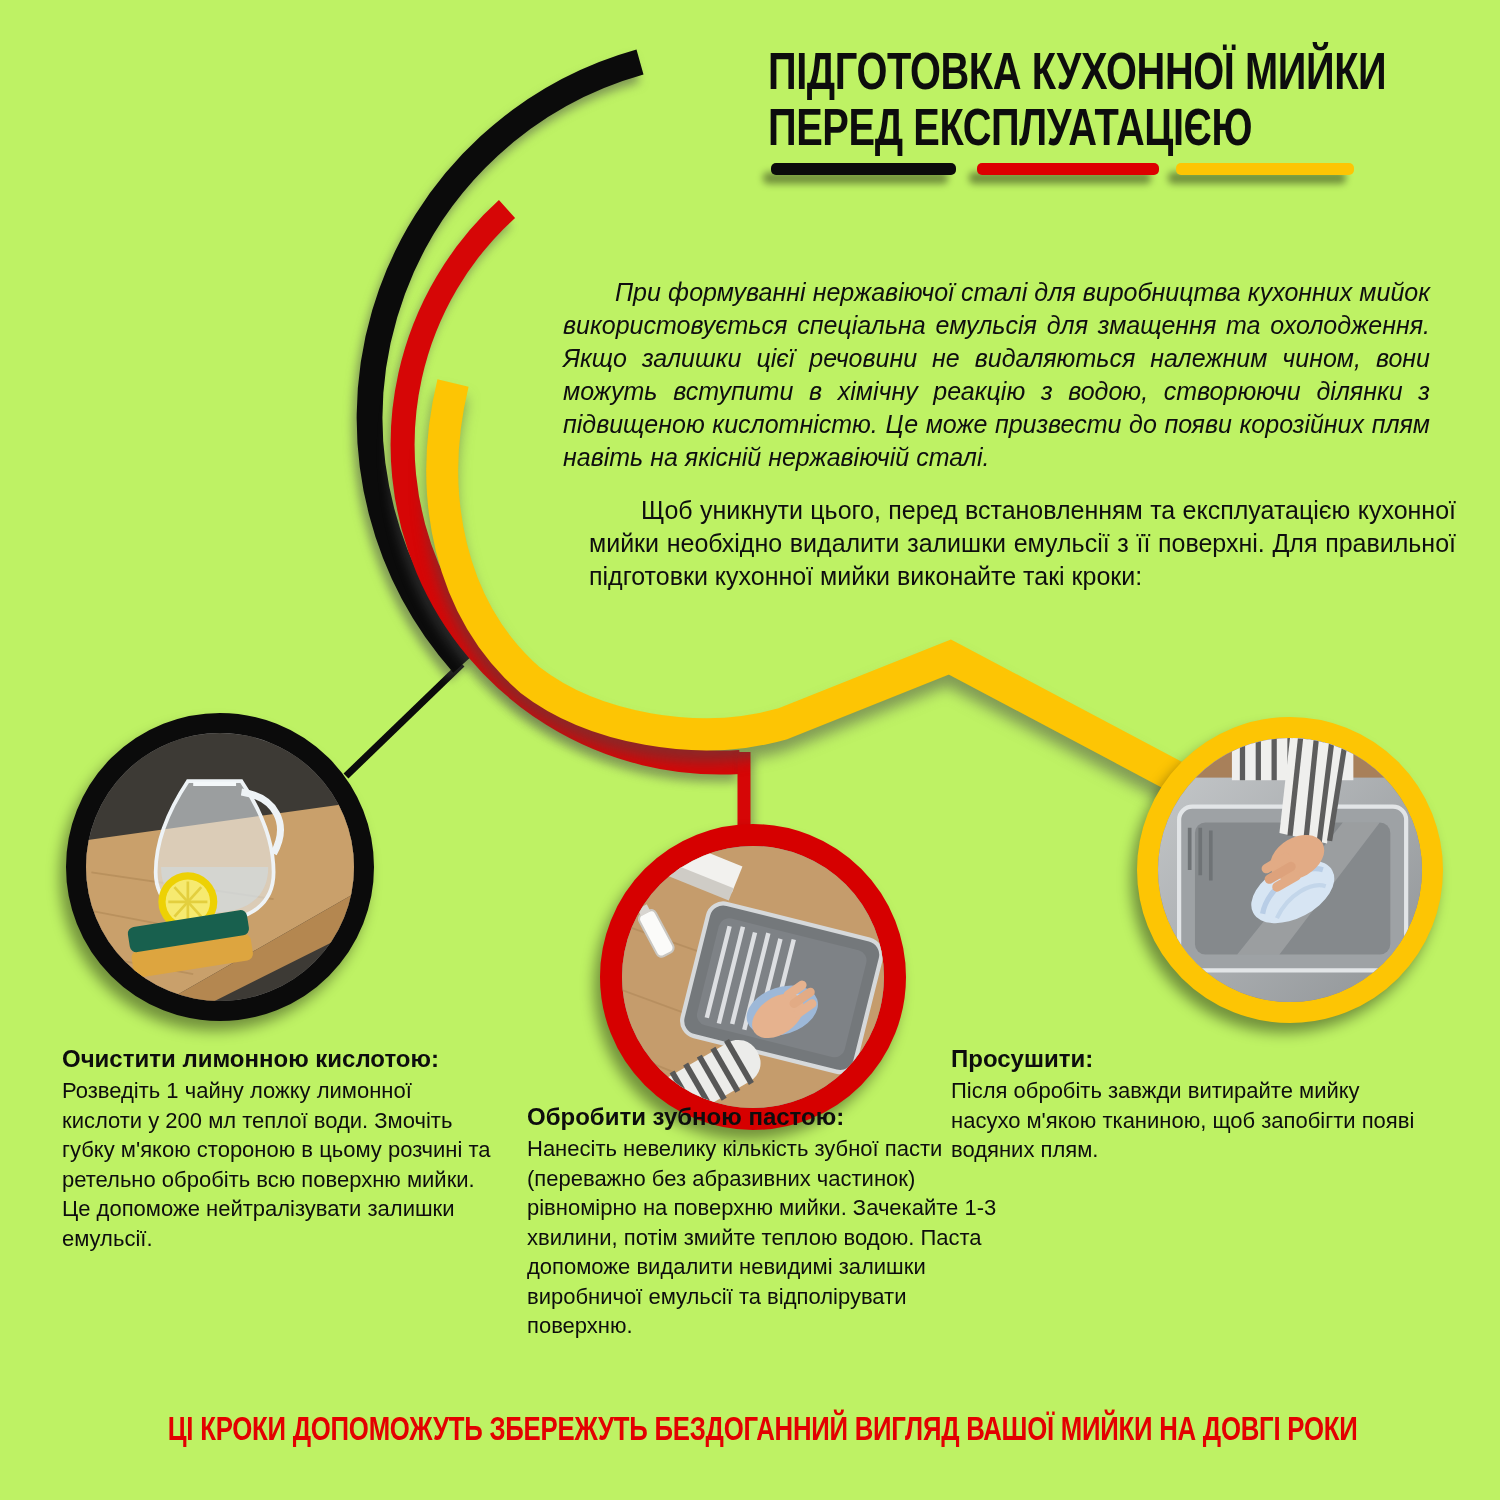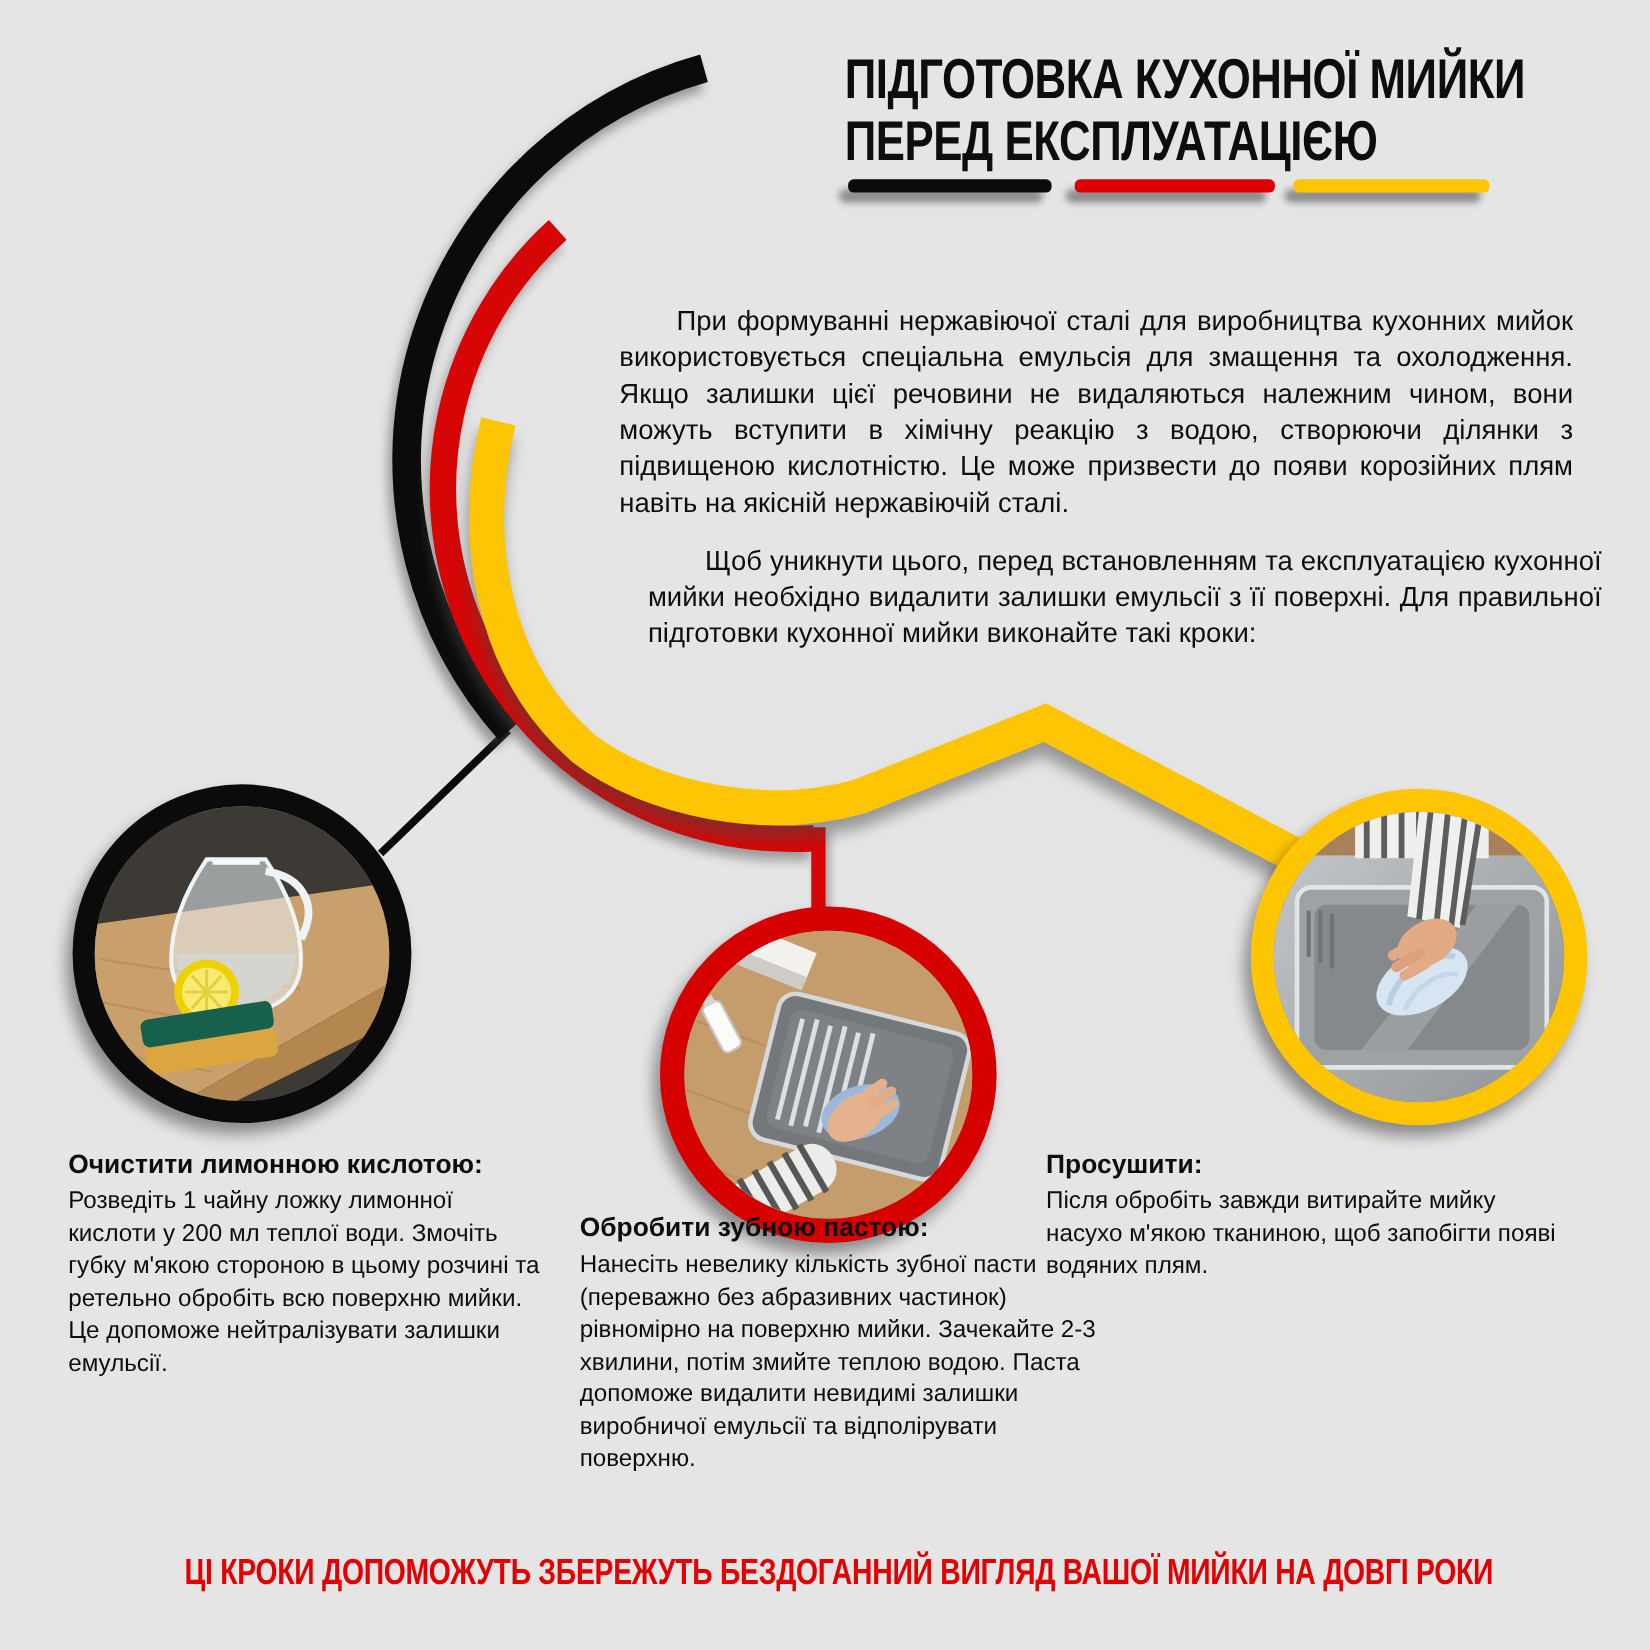--- a/index.html
+++ b/index.html
@@ -1,32 +1,32 @@
 <!DOCTYPE html>
 <html><head>
 <meta charset="utf-8">
 <style>
   html,body{margin:0;padding:0;background:#ffffff;}
-  .canvas{position:relative;width:1500px;height:1500px;background:#e5e5e5;overflow:hidden;
+  .canvas{position:relative;width:1500px;height:1500px;background:#bef264;overflow:hidden;
           font-family:"Liberation Sans","DejaVu Sans",sans-serif;color:#111;}
 
   
   .title{position:absolute;left:768px;top:44px;width:820px;
          font-size:51px;line-height:56px;font-weight:bold;color:#0d0d0d;
          letter-spacing:-0.5px;transform:scaleX(0.78);transform-origin:top left;white-space:nowrap;}
   .accent-bar{position:absolute;top:163px;height:12px;border-radius:5px;
               box-shadow:-8px 9px 7px rgba(0,0,0,0.40);}
   .bar-black{left:771px;width:185px;background:#0b0b0b;}
   .bar-red{left:977px;width:182px;background:#dd0000;}
   .bar-yellow{left:1176px;width:178px;background:#fdc504;}
 
   
   .intro-par{position:absolute;left:563px;width:867px;font-size:25px;line-height:33px;
              text-align:justify;text-indent:52px;color:#0e0e0e;}
-  .par1{top:276px;}
+  .par1{top:276px;font-style:italic;}
   .par2{top:494px;margin-left:26px;}
 
   
   .decor{position:absolute;left:0;top:0;pointer-events:none;}
   .arc-black{stroke:#0b0b0b;stroke-width:26;fill:none;filter:drop-shadow(-4px 8px 5px rgba(70,70,70,0.50));}
   .arc-red{stroke:#d60606;stroke-width:24;fill:none;filter:drop-shadow(-4px 8px 5px rgba(70,70,70,0.45));}
   .arc-yellow{stroke:#fdc504;stroke-width:32;fill:none;stroke-linejoin:miter;
               filter:drop-shadow(-2px 12px 7px rgba(70,70,70,0.50));}
   .line-black{stroke:#0b0b0b;stroke-width:7;fill:none;}
   .line-red{stroke:#d60606;stroke-width:13;fill:none;filter:drop-shadow(4px 4px 4px rgba(70,70,70,0.4));}
@@ -213,21 +213,21 @@
       </g>
     </svg>
   </div>
 
   <div class="step s1">
     <h3>Очистити лимонною кислотою:</h3>
     <p>Розведіть 1 чайну ложку лимонної кислоти у 200 мл теплої води. Змочіть губку м'якою стороною в цьому розчині та ретельно обробіть всю поверхню мийки. Це допоможе нейтралізувати залишки емульсії.</p>
   </div>
   <div class="step s2">
     <h3>Обробити зубною пастою:</h3>
-    <p>Нанесіть невелику кількість зубної пасти (переважно без абразивних частинок) рівномірно на поверхню мийки. Зачекайте 2-3 хвилини, потім змийте теплою водою. Паста допоможе видалити невидимі залишки виробничої емульсії та відполірувати поверхню.</p>
+    <p>Нанесіть невелику кількість зубної пасти (переважно без абразивних частинок) рівномірно на поверхню мийки. Зачекайте 1-3 хвилини, потім змийте теплою водою. Паста допоможе видалити невидимі залишки виробничої емульсії та відполірувати поверхню.</p>
   </div>
   <div class="step s3">
     <h3>Просушити:</h3>
     <p>Після обробіть завжди витирайте мийку насухо м'якою тканиною, щоб запобігти появі водяних плям.</p>
   </div>
 
   <div class="footer">
     <span>ЦІ КРОКИ ДОПОМОЖУТЬ ЗБЕРЕЖУТЬ БЕЗДОГАННИЙ ВИГЛЯД ВАШОЇ МИЙКИ НА ДОВГІ РОКИ</span>
   </div>
 

